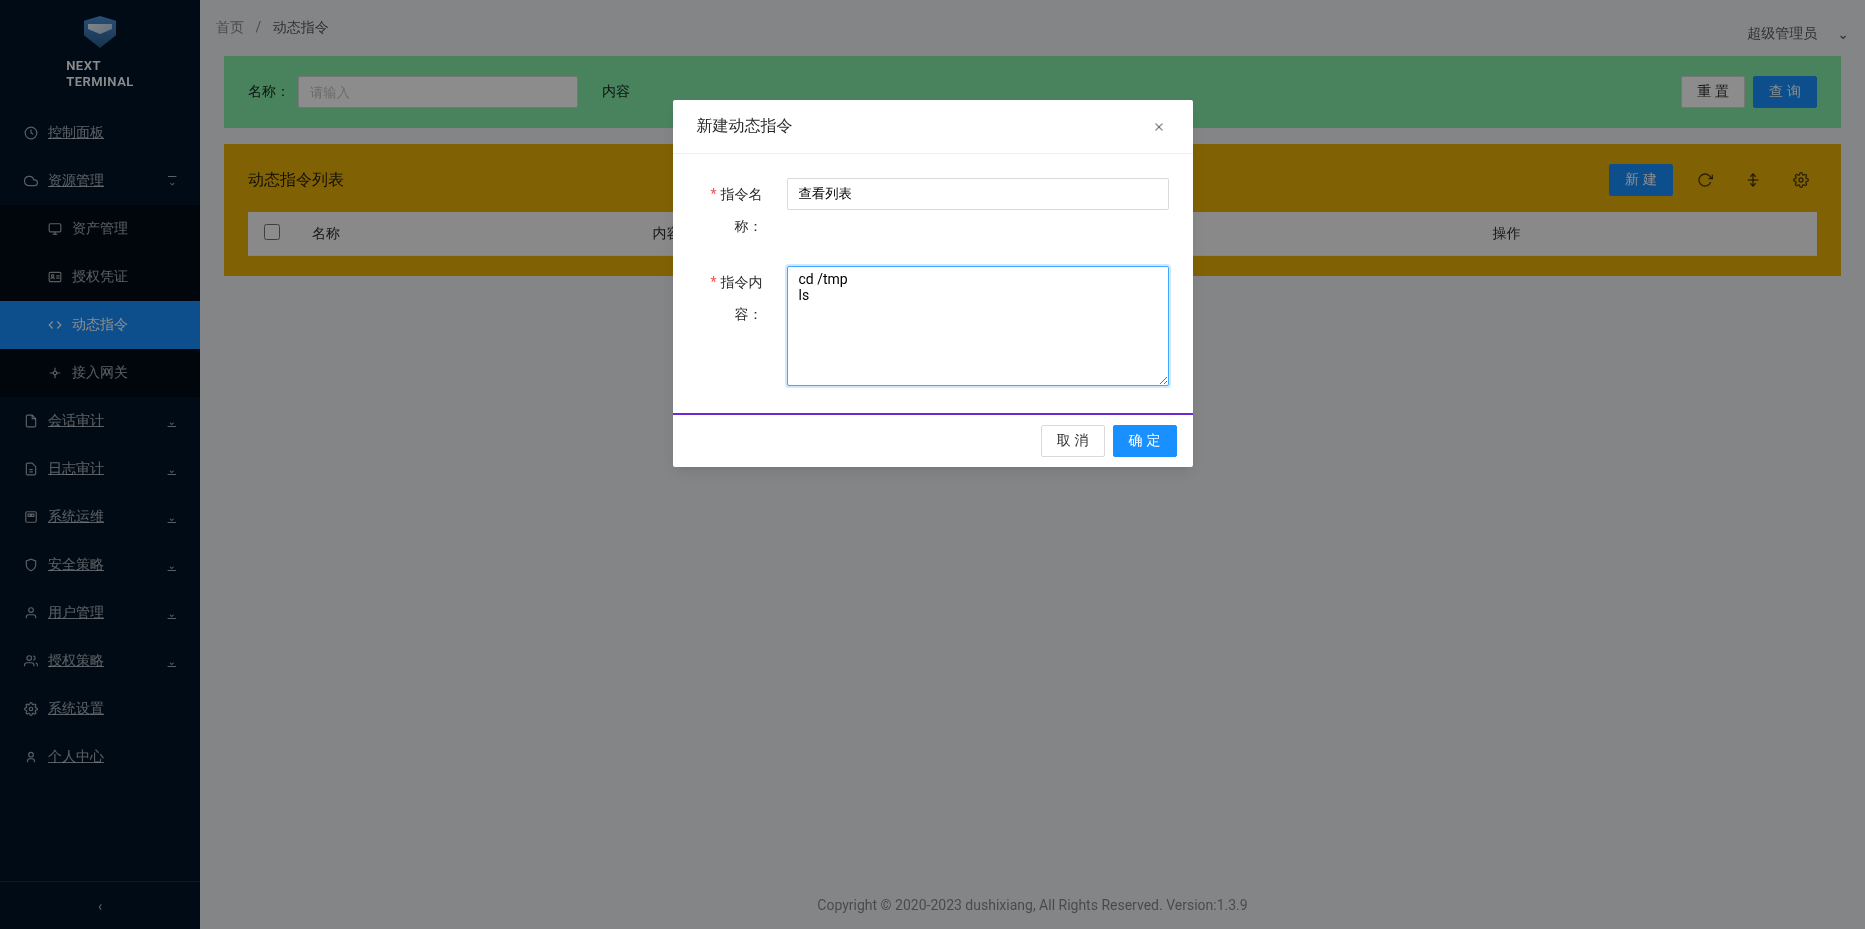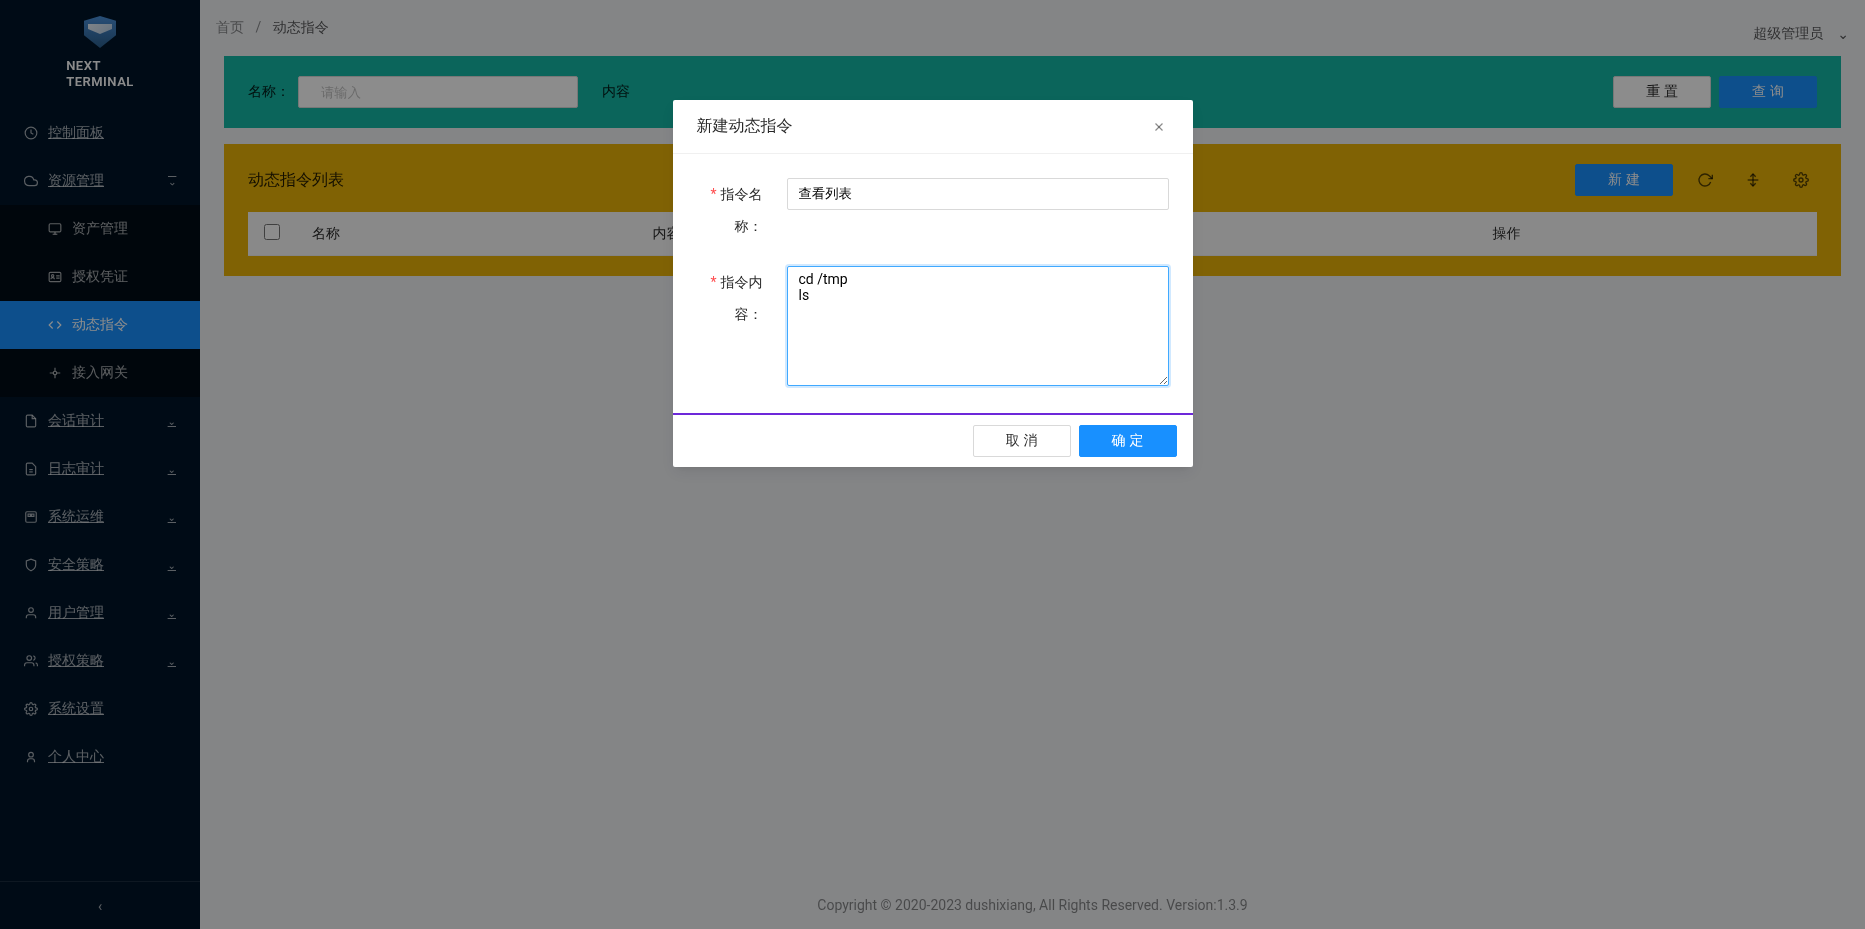--- a/index.html
+++ b/index.html
@@ -29,31 +29,31 @@
     
     .sidebar-collapse { height: 48px; display: flex; align-items: center; justify-content: center; border-top: 1px solid rgba(255,255,255,0.1); cursor: pointer; color: rgba(255,255,255,0.65); }
     
     
     .main { flex: 1; display: flex; flex-direction: column; background: #f0f2f5; min-width: 0; }
     .header { height: 56px; background: #f0f2f5; display: flex; align-items: center; justify-content: space-between; padding: 0 16px; }
     .breadcrumb { color: rgba(0,0,0,0.45); }
     .breadcrumb a { color: rgba(0,0,0,0.45); text-decoration: none; }
     .breadcrumb-sep { margin: 0 8px; }
     .breadcrumb-current { color: rgba(0,0,0,0.65); }
-    .user-menu { display: flex; align-items: center; gap: 14px; cursor: pointer; color: rgba(0,0,0,0.65); margin-top: 12px; }
+    .user-menu { display: flex; align-items: center; gap: 20px; cursor: pointer; color: rgba(0,0,0,0.65); margin-top: 12px; }
     
     .content { flex: 1; padding: 0 24px 24px; overflow: auto; }
     
-    .search-panel { background: #14b8a6; padding: 20px 24px; margin-bottom: 16px; display: flex; align-items: center; gap: 24px; }
+    .search-panel { background: #86efac; padding: 20px 24px; margin-bottom: 16px; display: flex; align-items: center; gap: 24px; }
     .form-row { display: flex; align-items: center; gap: 8px; }
     .form-label { color: rgba(0,0,0,0.85); }
-    .form-input { height: 32px; padding: 4px 22px; border: 1px solid #d9d9d9; border-radius: 2px; width: 280px; outline: none; }
+    .form-input { height: 32px; padding: 4px 11px; border: 1px solid #d9d9d9; border-radius: 2px; width: 280px; outline: none; }
     .form-input::placeholder { color: rgba(0,0,0,0.25); }
     .search-actions { margin-left: auto; display: flex; gap: 8px; }
-    .btn { height: 32px; padding: 4px 32px; border: 1px solid #d9d9d9; background: #fff; border-radius: 2px; cursor: pointer; font-size: 14px; color: rgba(0,0,0,0.85); display: inline-flex; align-items: center; }
+    .btn { height: 32px; padding: 4px 15px; border: 1px solid #d9d9d9; background: #fff; border-radius: 2px; cursor: pointer; font-size: 14px; color: rgba(0,0,0,0.85); display: inline-flex; align-items: center; }
     .btn-primary { background: #1890ff; border-color: #1890ff; color: #fff; }
     
     .table-panel { background: #eab308; padding: 20px 24px; }
     .table-header { display: flex; align-items: center; justify-content: space-between; margin-bottom: 16px; }
     .table-title { font-size: 16px; font-weight: 500; }
     .table-actions { display: flex; align-items: center; gap: 16px; }
     .icon-btn { width: 32px; height: 32px; display: flex; align-items: center; justify-content: center; cursor: pointer; color: rgba(0,0,0,0.65); }
     
     .table { width: 100%; border-collapse: collapse; }
     .table thead th { background: #fafafa; padding: 12px 16px; text-align: left; font-weight: 500; color: rgba(0,0,0,0.85); border-bottom: 1px solid #f0f0f0; }

